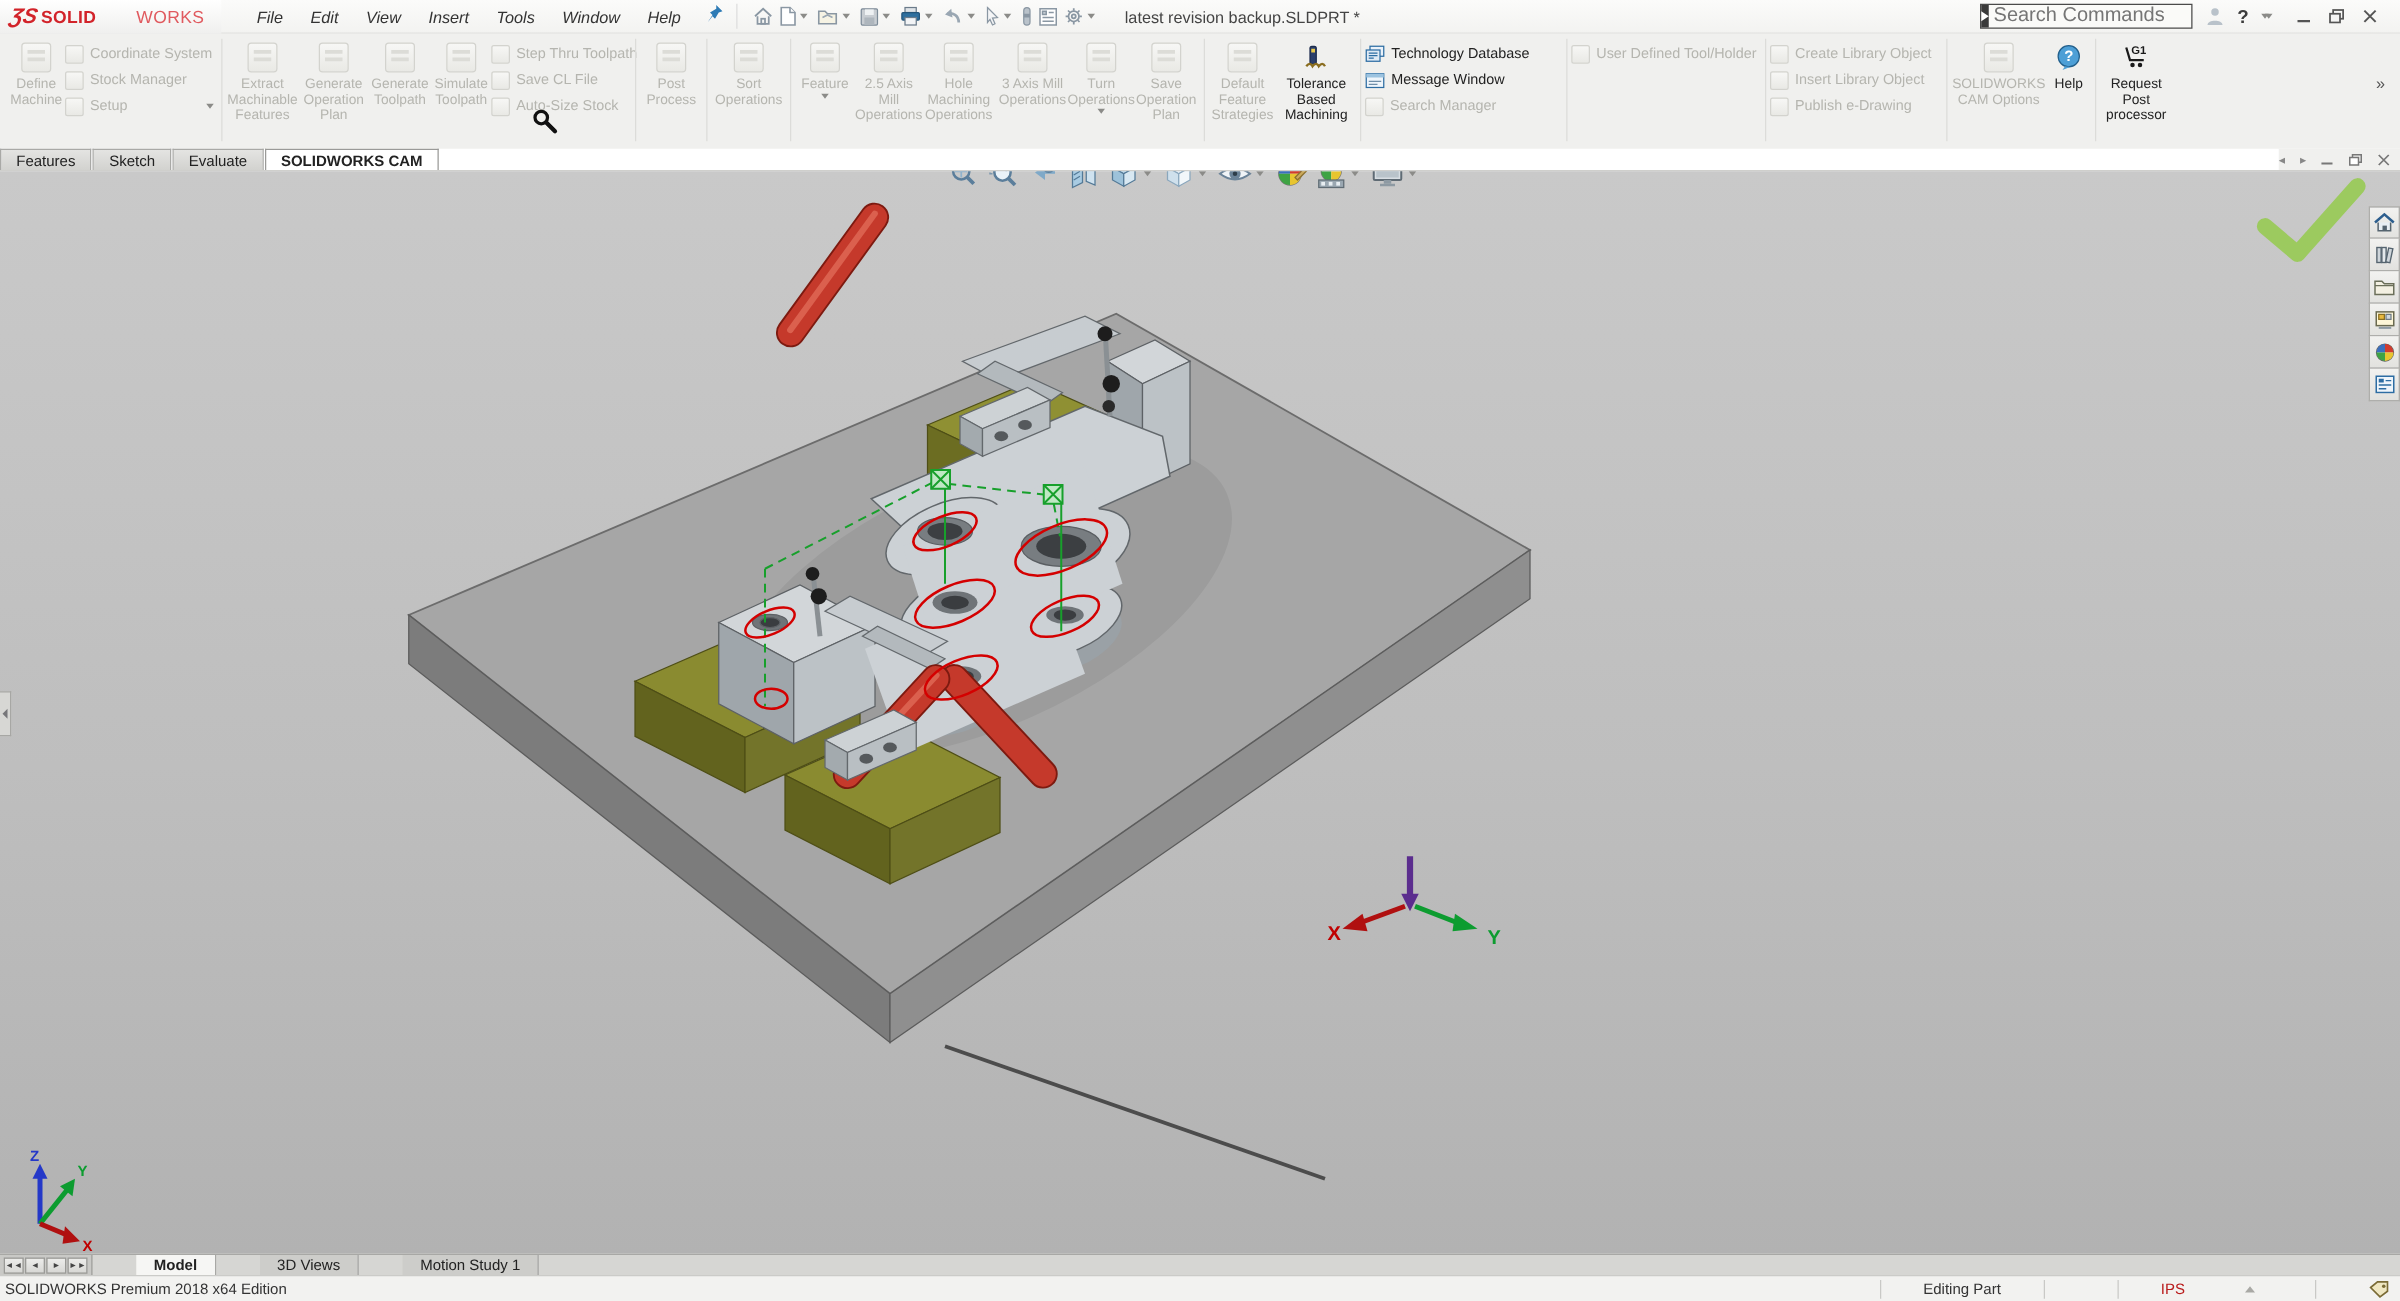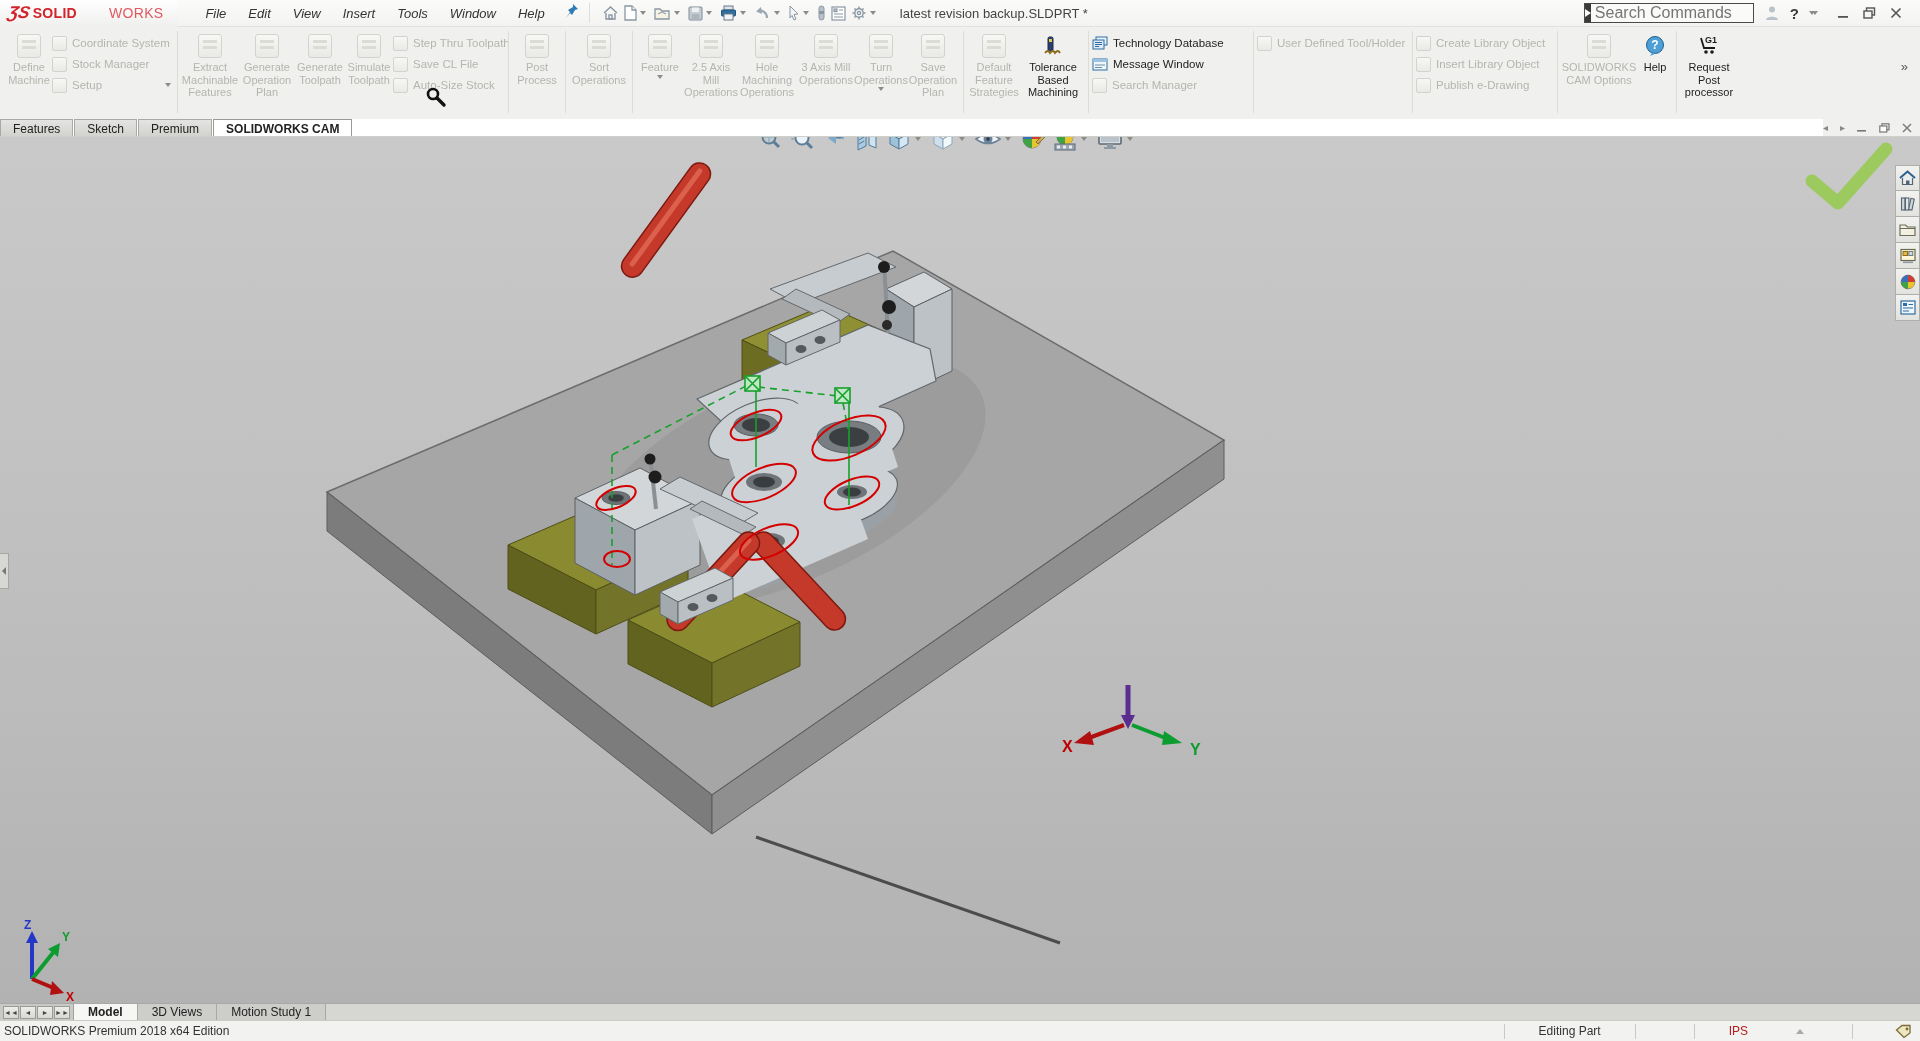--- a/index.html
+++ b/index.html
@@ -62,21 +62,21 @@
   .taskstrip { position:absolute; right:0; top:28px; width:25px; display:flex; flex-direction:column; z-index:20; }
   .taskbtn { width:25px; height:26px; background:linear-gradient(#f2f2f0,#e2e2df); border:1px solid #aeaeab; border-top:none; display:flex; align-items:center; justify-content:center; }
   .taskbtn:first-child { border-top:1px solid #aeaeab; }
 
   .fm-tab { position:absolute; left:0; top:416px; width:9px; height:36px; background:#d7d7d4; border:1px solid #a7a7a4; border-left:none; display:flex; align-items:center; justify-content:center; z-index:20; }
   .fm-tab i { width:0; height:0; border-top:4px solid transparent; border-bottom:4px solid transparent; border-right:4px solid #77777a; }
 
   .cursor-float { position:absolute; left:425px; top:86px; z-index:60; }
 
   
-  .bottombar { position:absolute; left:0; top:1003px; width:1920px; height:17px; background:#d6d6d3; border-top:1px solid #a8a8a5; display:flex; align-items:stretch; }
+  .bottombar { position:absolute; left:0; top:1003px; width:1920px; height:17px; background:#d6d6d3; border-top:1px solid #a8a8a5; display:flex; align-items:stretch;gap:35px; }
   .navcluster { display:flex; align-items:center; gap:1px; padding:0 3px; background:#c9c9c6; border-right:1px solid #9f9f9c; }
   .navbtn { width:16px; height:13px; background:linear-gradient(#ececea,#d8d8d5); border:1px solid #9a9a97; display:flex; align-items:center; justify-content:center; font-size:7px; color:#444; }
   .btab { font-size:12px; color:#222; background:#cdcdca; border-right:1px solid #a8a8a5; padding:0 14px; display:flex; align-items:center; transform:skewX(0); }
   .btab.active { background:#f6f6f4; font-weight:bold; }
 
   
   .statusbar { position:absolute; left:0; top:1020px; width:1920px; height:21px; background:#f2f2f0; border-top:1px solid #cbcbc8; display:flex; align-items:center; font-size:12px; color:#333; }
   .statusbar .left { padding-left:4px; }
   .sdiv { width:1px; height:15px; background:#c9c9c6; margin:0 8px; }
   .s-right { margin-left:auto; display:flex; align-items:center;gap:26px; }
@@ -452,21 +452,21 @@
   <div class="cursor-float">
     <svg width="22" height="22" viewBox="0 0 22 22">
         <circle cx="8" cy="8" r="5" fill="none" stroke="#111" stroke-width="2.6"></circle>
         <path d="M12 12 L19 19" stroke="#111" stroke-width="3.4" stroke-linecap="round"></path>
       </svg>
   </div>
 
   <div class="cmdtabs">
     <span class="ctab">Features</span>
     <span class="ctab">Sketch</span>
-    <span class="ctab">Premium</span>
+    <span class="ctab">Evaluate</span>
     <span class="ctab active">SOLIDWORKS CAM</span>
     <div class="ct-right">
       <span class="chev">◂</span>
       <span class="chev">▸</span>
       <svg width="10" height="10" viewBox="0 0 10 10">
           <rect x="0" y="7" width="9" height="1.6" fill="#777"></rect>
         </svg>
       <svg width="11" height="10" viewBox="0 0 11 10" fill="none" stroke="#777" stroke-width="1.2">
           <rect x="3" y="0.8" width="7" height="6"></rect>
           <rect x="0.8" y="3" width="7" height="6" fill="#fff"></rect>

